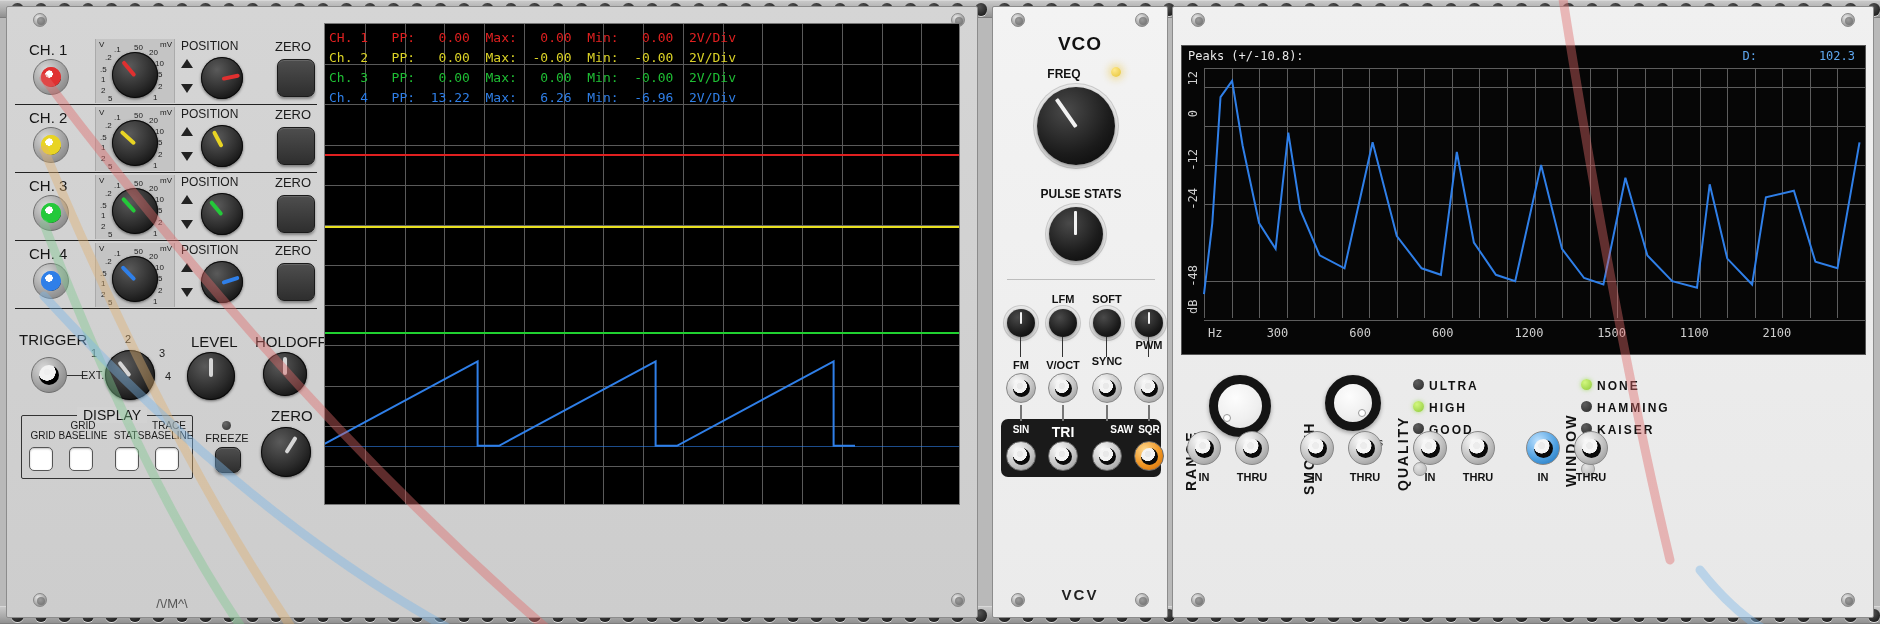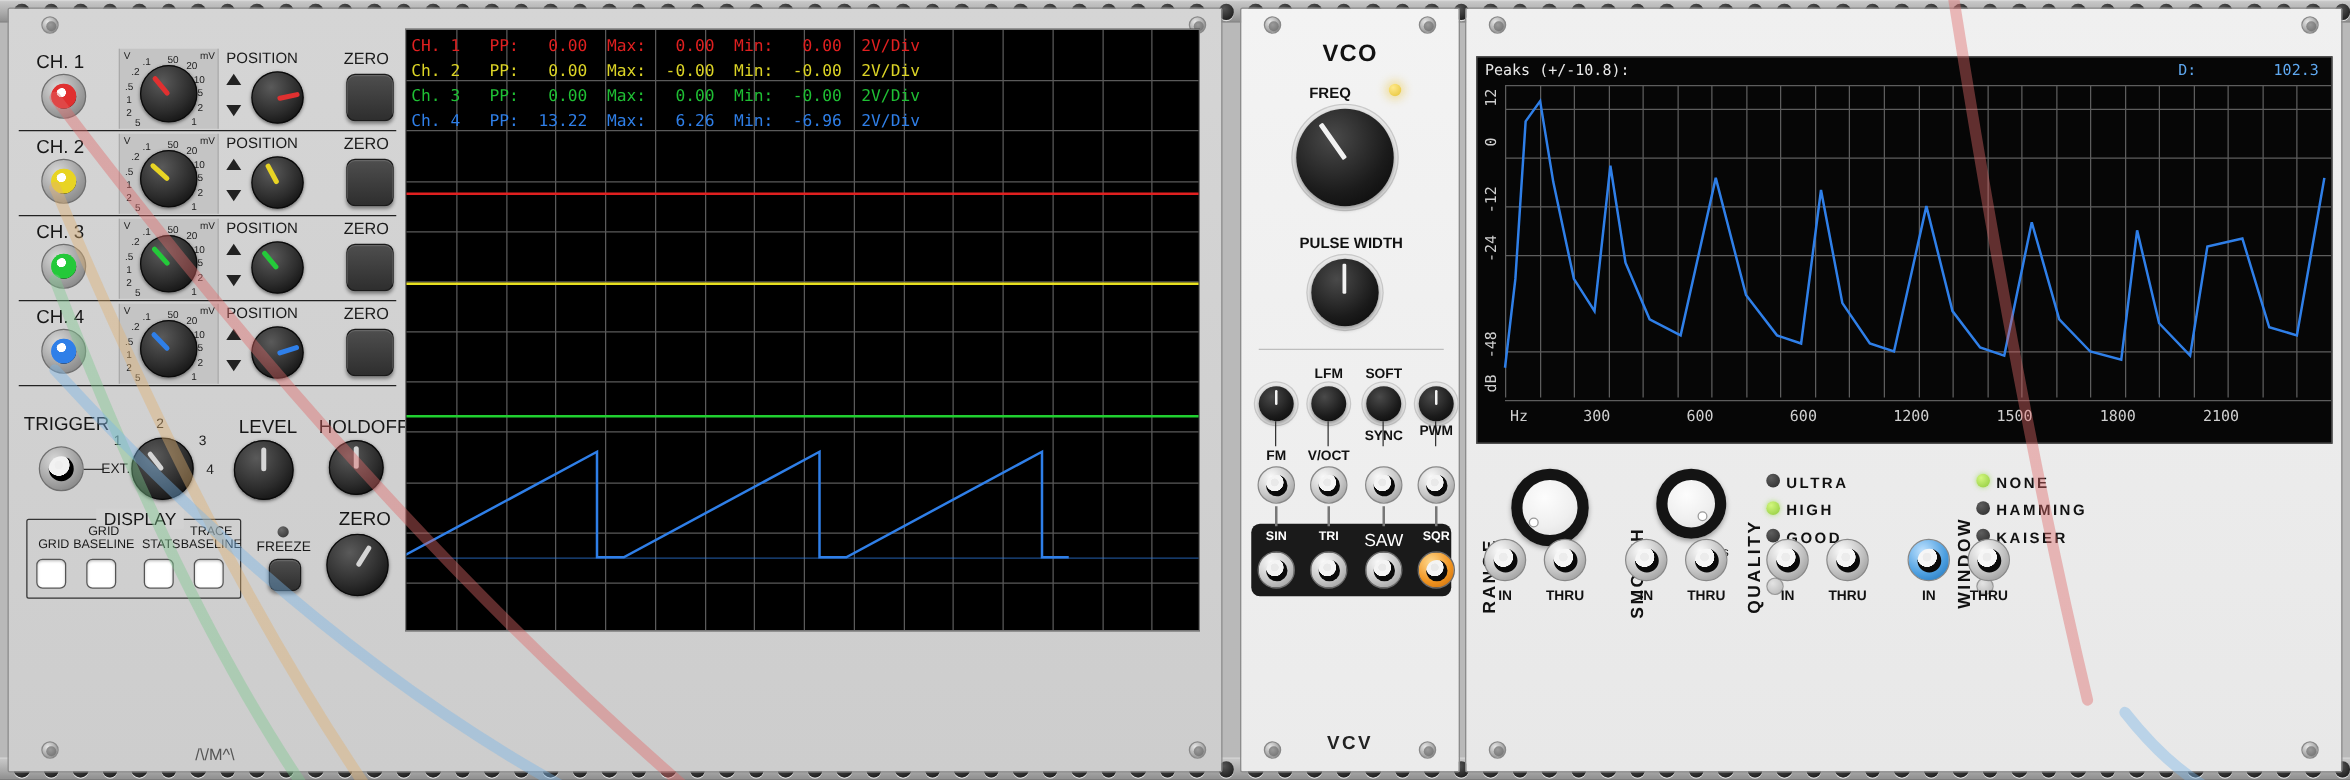--- a/index.html
+++ b/index.html
@@ -576,21 +576,21 @@
     <div class="screw" style="left:142px;top:586px"></div>
 
     <div class="mtitle">VCO</div>
 
     <div class="wlabel" style="left:26px;top:60px;width:90px;font-size:12px">FREQ</div>
     <div class="led-y" style="left:118px;top:60px"></div>
     <div class="kn-light" style="left:44px;top:80px;width:78px;height:78px">
       <div class="ptr" style="left:37px;top:6px;width:4px;height:34px;transform:rotate(-35deg)"></div>
     </div>
 
-    <div class="wlabel" style="left:16px;top:180px;width:144px;font-size:12px">PULSE WIDTH</div>
+    <div class="wlabel" style="left:16px;top:180px;width:144px;font-size:12px">PULSE STATS</div>
     <div class="kn-light" style="left:56px;top:200px;width:54px;height:54px">
       <div class="ptr" style="left:25px;top:4px;width:3px;height:24px;transform:rotate(0deg)"></div>
     </div>
 
     <div class="hr" style="left:14px;top:272px;width:148px"></div>
 
     <div id="vco-mods">
         <div>
           <div class="kn-light" style="left:14px;top:302px;width:28px;height:28px">
        <div class="ptr" style="left:13px;top:3px;width:2px;height:12px"></div>
@@ -624,21 +624,21 @@
         </div>
         <div>
           <div style="position:absolute;left:69px;top:330px;width:1px;height:20px;background:#333"></div>
     <div class="wlabel" style="left:44px;top:352px;width:52px">V/OCT</div>
     <div class="jack2" style="left:55px;top:366px">
             <i></i>
           </div>
         </div>
         <div>
           <div style="position:absolute;left:113px;top:330px;width:1px;height:20px;background:#333"></div>
-    <div class="wlabel" style="left:88px;top:336px;width:52px">SYNC</div>
+    <div class="wlabel" style="left:88px;top:348px;width:52px">SYNC</div>
     <div class="jack2" style="left:99px;top:366px">
             <i></i>
           </div>
         </div>
         <div>
           <div style="position:absolute;left:155px;top:330px;width:1px;height:20px;background:#333"></div>
     <div class="wlabel" style="left:130px;top:332px;width:52px">PWM</div>
     <div class="jack2" style="left:141px;top:366px">
             <i></i>
           </div>
@@ -649,28 +649,28 @@
     <div id="vco-outputs">
         <div>
           <div style="position:absolute;left:27px;top:398px;width:2px;height:16px;background:#777"></div>
     <div style="position:absolute;left:2px;top:417px;width:52px;text-align:center;font-size:10px;font-weight:bold;color:#fff">SIN</div>
     <div class="wjack" style="left:13px;top:434px">
             <i></i>
           </div>
         </div>
         <div>
           <div style="position:absolute;left:69px;top:398px;width:2px;height:16px;background:#777"></div>
-    <div style="position:absolute;left:44px;top:417px;width:52px;text-align:center;font-size:10px;font-weight:bold;color:#fff">TRI</div>
+    <div style="position:absolute;left:44px;top:417px;width:52px;text-align:center;font-size:14px;font-weight:bold;color:#fff">TRI</div>
     <div class="wjack" style="left:55px;top:434px">
             <i></i>
           </div>
         </div>
         <div>
           <div style="position:absolute;left:113px;top:398px;width:2px;height:16px;background:#777"></div>
-    <div style="position:absolute;left:88px;top:417px;width:52px;text-align:center;font-size:14px;font-weight:normal;color:#fff">SAW</div>
+    <div style="position:absolute;left:88px;top:417px;width:52px;text-align:right;font-size:10px;font-weight:bold;color:#fff">SAW</div>
     <div class="wjack" style="left:99px;top:434px">
             <i></i>
           </div>
         </div>
         <div>
           <div style="position:absolute;left:155px;top:398px;width:2px;height:16px;background:#777"></div>
     <div style="position:absolute;left:130px;top:417px;width:52px;text-align:center;font-size:10px;font-weight:bold;color:#fff">SQR</div>
     <div class="wjack lit" style="left:141px;top:434px">
             <i></i>
           </div>
@@ -733,21 +733,21 @@
           <div class="vrot" style="left: 4px; top: 141.692px; color: rgb(207, 207, 207);">-24</div>
           <div class="vrot" style="left: 4px; top: 219.231px; color: rgb(207, 207, 207);">-48</div>
         </div>
       <div id="spec-xticks">
           <div class="sp-txt" style="left: 26px; top: 280px; color: rgb(207, 207, 207);">Hz</div>
           <div class="sp-txt" style="left: 84.625px; top: 280px; color: rgb(207, 207, 207);">300</div>
           <div class="sp-txt" style="left: 167.25px; top: 280px; color: rgb(207, 207, 207);">600</div>
           <div class="sp-txt" style="left: 249.875px; top: 280px; color: rgb(207, 207, 207);">600</div>
           <div class="sp-txt" style="left: 332.5px; top: 280px; color: rgb(207, 207, 207);">1200</div>
           <div class="sp-txt" style="left: 415.125px; top: 280px; color: rgb(207, 207, 207);">1500</div>
-          <div class="sp-txt" style="left: 497.75px; top: 280px; color: rgb(207, 207, 207);">1800</div>
+          <div class="sp-txt" style="left: 497.75px; top: 280px; color: rgb(207, 207, 207);">1100</div>
           <div class="sp-txt" style="left: 580.375px; top: 280px; color: rgb(207, 207, 207);">2100</div>
         </div>
       <svg id="spec-svg" style="position:absolute;left:0;top:0;width:685px;height:310px">
         <polyline id="specpath" fill="none" stroke="#2f7fe8" stroke-width="2" points="22.0,248.2 30.3,177.1 38.5,51.1 50.1,34.9 60.6,99.5 77.1,177.1 93.6,202.9 106.3,86.6 118.4,164.2 137.7,209.4 162.5,222.3 190.6,96.3 214.8,190.0 239.6,222.3 258.9,228.8 274.8,106.0 291.9,196.5 313.9,228.8 333.2,235.2 359.1,118.9 380.0,202.9 402.1,232.0 421.4,238.5 443.4,131.8 465.4,209.4 490.2,235.2 515.0,241.7 527.7,138.3 545.3,212.6 570.1,238.5 583.9,151.2 611.9,144.8 633.4,215.8 655.5,222.3 677.5,96.3"></polyline>
       </svg>
     </div>
 
     <div class="sec-vert" style="left:10px;top:372px;height:112px">RANGE</div>
     <div class="bigknob" style="left:36px;top:368px;width:62px;height:62px">
       <div class="dot" style="left:5px;bottom:6px"></div>

